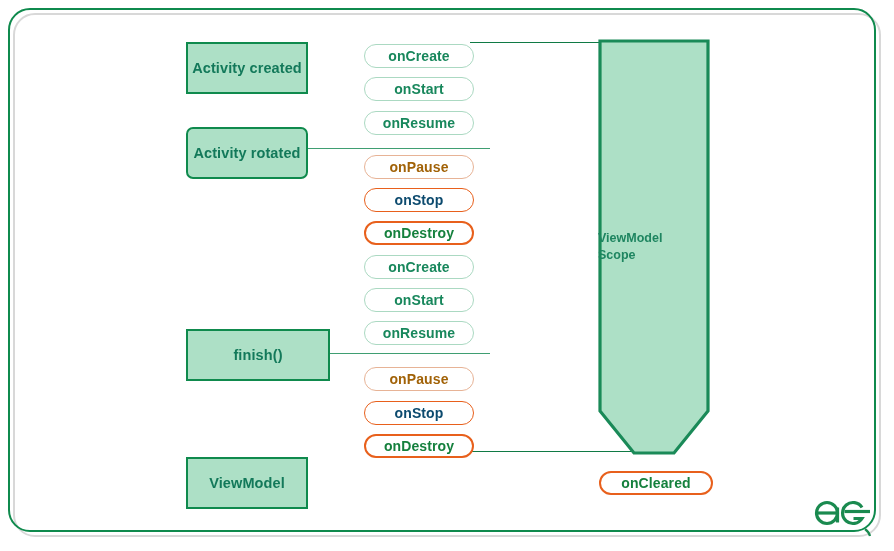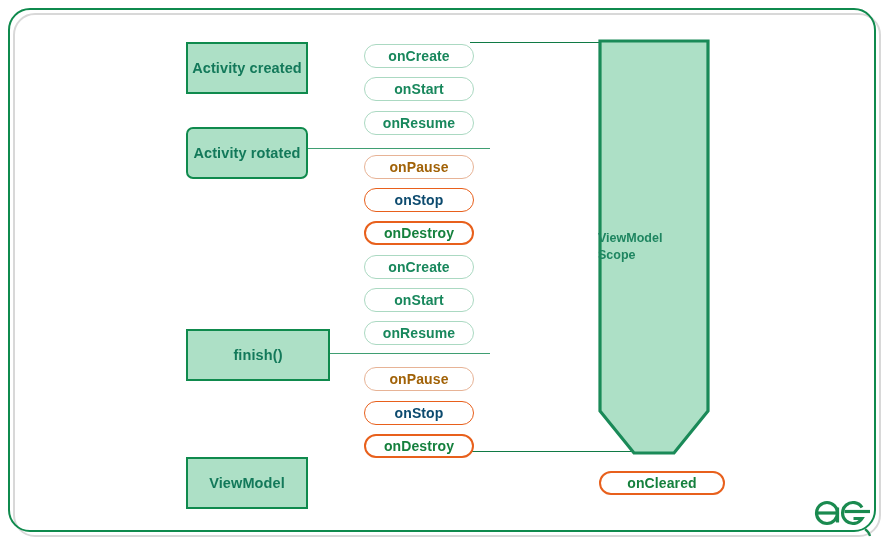--- a/index.html
+++ b/index.html
@@ -171,21 +171,21 @@
       </div>
       <div class="pill orange-faded" style="left: 364px; top: 367px;">
         <span>onPause</span>
       </div>
       <div class="pill orange" style="left: 364px; top: 401px;">
         <span>onStop</span>
       </div>
       <div class="pill orange-bold" style="left: 364px; top: 434px;">
         <span>onDestroy</span>
       </div>
-      <div class="pill orange-bold" style="left: 599px; top: 471px; width: 126px;">
+      <div class="pill orange-bold" style="left: 599px; top: 471px; width: 114px;">
         <span>onCleared</span>
       </div>
     </div>
 
   <svg class="vm-scope" viewBox="0 0 112 416" preserveAspectRatio="none">
     <polygon points="2,2 110,2 110,372 76,414 36,414 2,372" fill="#ade0c6" stroke="#1a8a58" stroke-width="3.2" stroke-linejoin="miter"></polygon>
   </svg>
   <div class="vm-label">
     <span>ViewModel</span><br>
     <span>Scope</span>

